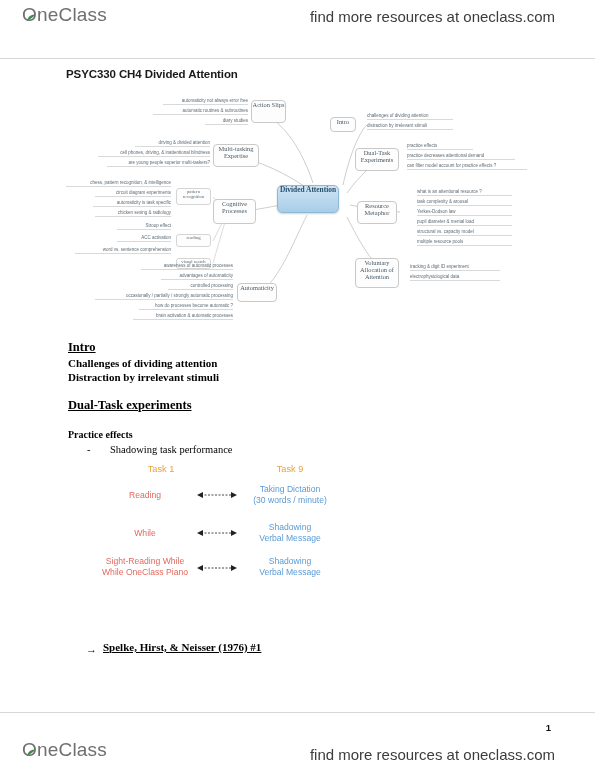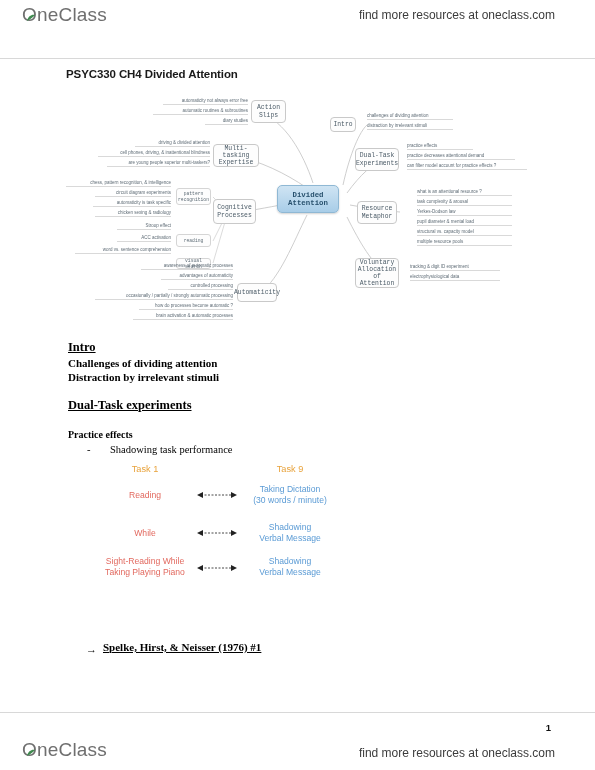--- a/index.html
+++ b/index.html
@@ -6,36 +6,36 @@
   body{width:595px;height:770px;position:relative;overflow:hidden;
        font-family:"Liberation Serif",serif;color:#000;}
 
   
   .hdr-rule{position:absolute;left:0;width:595px;height:1px;background:#d8d8d8;}
   .logo{position:absolute;font-family:"Liberation Sans",sans-serif;
         color:#6f6f6f;font-size:19px;letter-spacing:.2px;white-space:nowrap;}
   .logo .leaf{position:relative;display:inline-block;}
   .logo .leaf svg{position:absolute;left:3px;top:-7px;}
   .tagline{position:absolute;font-family:"Liberation Sans",sans-serif;
-           font-size:12px;color:#3c3c3c;white-space:nowrap;}
+           font-size:15px;color:#3c3c3c;white-space:nowrap;}
   .pageno{position:absolute;right:44px;top:722px;font-family:"Liberation Sans",sans-serif;
           font-size:9.5px;font-weight:bold;color:#111;}
 
   
   .doc-title{position:absolute;left:66px;top:68px;
              font-family:"Liberation Sans",sans-serif;font-weight:bold;
              font-size:11.5px;color:#1a1a1a;letter-spacing:-.1px;white-space:nowrap;}
 
   
   #mindmap{position:absolute;left:55px;top:93px;width:490px;height:235px;}
   #mindmap svg{position:absolute;left:0;top:0;}
 
   .node{position:absolute;box-sizing:border-box;
-        font-family:Liberation Mono, monospace;
-        display:flex;align-items:center;justify-content:center;
+        font-family:Liberation Serif, serif;
+        display:flex;align-items:flex-start;justify-content:center;
         text-align:center;line-height:1.12;}
 
   
   .n-center{background:linear-gradient(#cfe4f3,#a8cde8);
             border:1px solid #8fb8d4;border-radius:5px;
             color:#28516e;font-weight:bold;font-size:7.4px;
             box-shadow:0 1px 2px rgba(0,0,0,.18);}
   
   .n-main{background:#fdfdfd;border:1px solid #c9c9c9;border-radius:4px;
           color:#4a5a66;font-size:6.4px;}
@@ -203,21 +203,21 @@
 <div class="p-b" style="left:68px;top:357px;">Challenges of dividing attention</div>
 <div class="p-b" style="left:68px;top:371px;">Distraction by irrelevant stimuli</div>
 
 <div class="h-u" style="left:68px;top:398px;">Dual-Task experiments</div>
 
 <div class="p-b" style="left:68px;top:429px;font-size:10px;">Practice effects</div>
 <div class="dash" style="left:87px;top:444px;">-</div>
 <div class="p-n" style="left:110px;top:444px;">Shadowing task performance</div>
 
 <div id="tasktable">
-  <div class="tcell t-head" style="left:0px;top:4px;width:100px;">Task 1</div>
+  <div class="tcell t-head" style="left:16px;top:4px;width:100px;">Task 1</div>
   <div class="tcell t-head" style="left:140px;top:4px;width:110px;">Task 9</div>
 
   <div class="tcell t-left" style="left:0px;top:30px;width:100px;">Reading</div>
   <svg class="arrow" style="left:102px;top:30px;" width="40" height="10">
     <line x1="4" y1="5" x2="36" y2="5" stroke="#333" stroke-width="0.9" stroke-dasharray="2,1.5"></line>
     <polygon points="0,5 6,2 6,8" fill="#222"></polygon>
       <polygon points="40,5 34,2 34,8" fill="#222"></polygon>
   </svg>
   <div class="tcell t-right" style="left:140px;top:24px;width:110px;">
     <div>Taking Dictation</div>
@@ -230,21 +230,21 @@
     <polygon points="0,5 6,2 6,8" fill="#222"></polygon>
       <polygon points="40,5 34,2 34,8" fill="#222"></polygon>
   </svg>
   <div class="tcell t-right" style="left:140px;top:62px;width:110px;">
     <div>Shadowing</div>
     <div>Verbal Message</div>
   </div>
 
   <div class="tcell t-left" style="left:-5px;top:96px;width:110px;">
     <div>Sight-Reading While</div>
-    <div>Taking Playing Piano</div>
+    <div>While OneClass Piano</div>
   </div>
   <svg class="arrow" style="left:102px;top:103px;" width="40" height="10">
     <line x1="4" y1="5" x2="36" y2="5" stroke="#333" stroke-width="0.9" stroke-dasharray="2,1.5"></line>
     <polygon points="0,5 6,2 6,8" fill="#222"></polygon>
       <polygon points="40,5 34,2 34,8" fill="#222"></polygon>
   </svg>
   <div class="tcell t-right" style="left:140px;top:96px;width:110px;">
     <div>Shadowing</div>
     <div>Verbal Message</div>
   </div>

